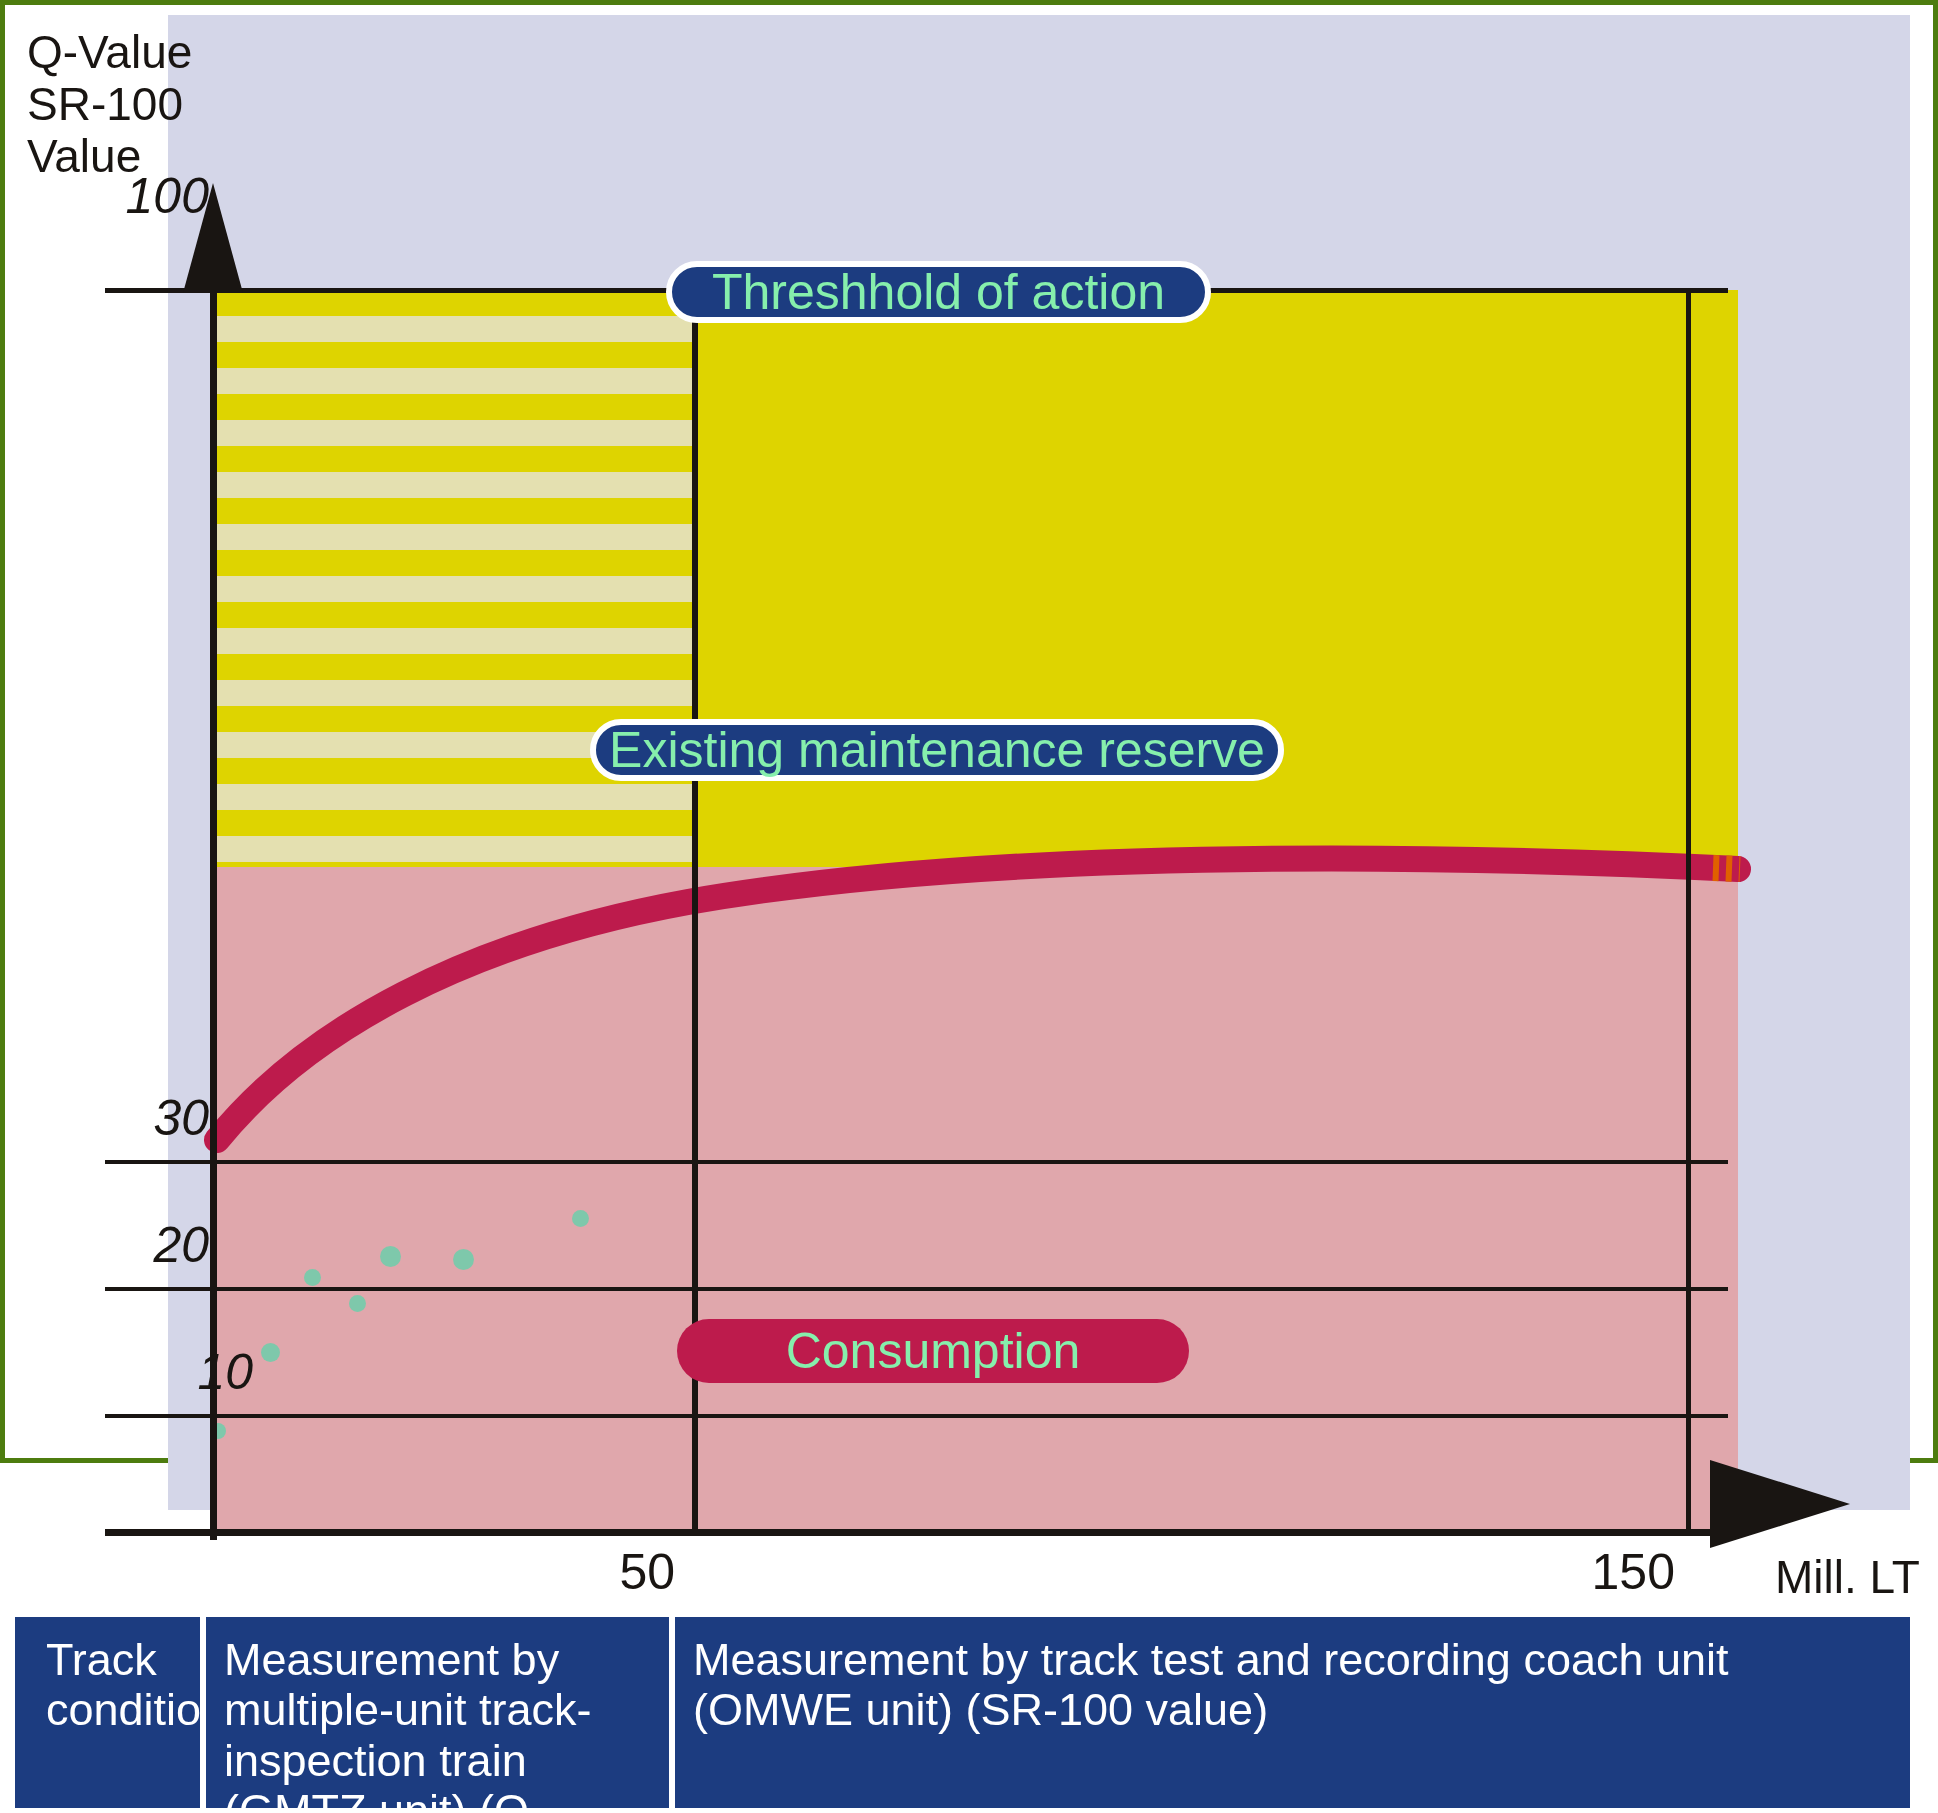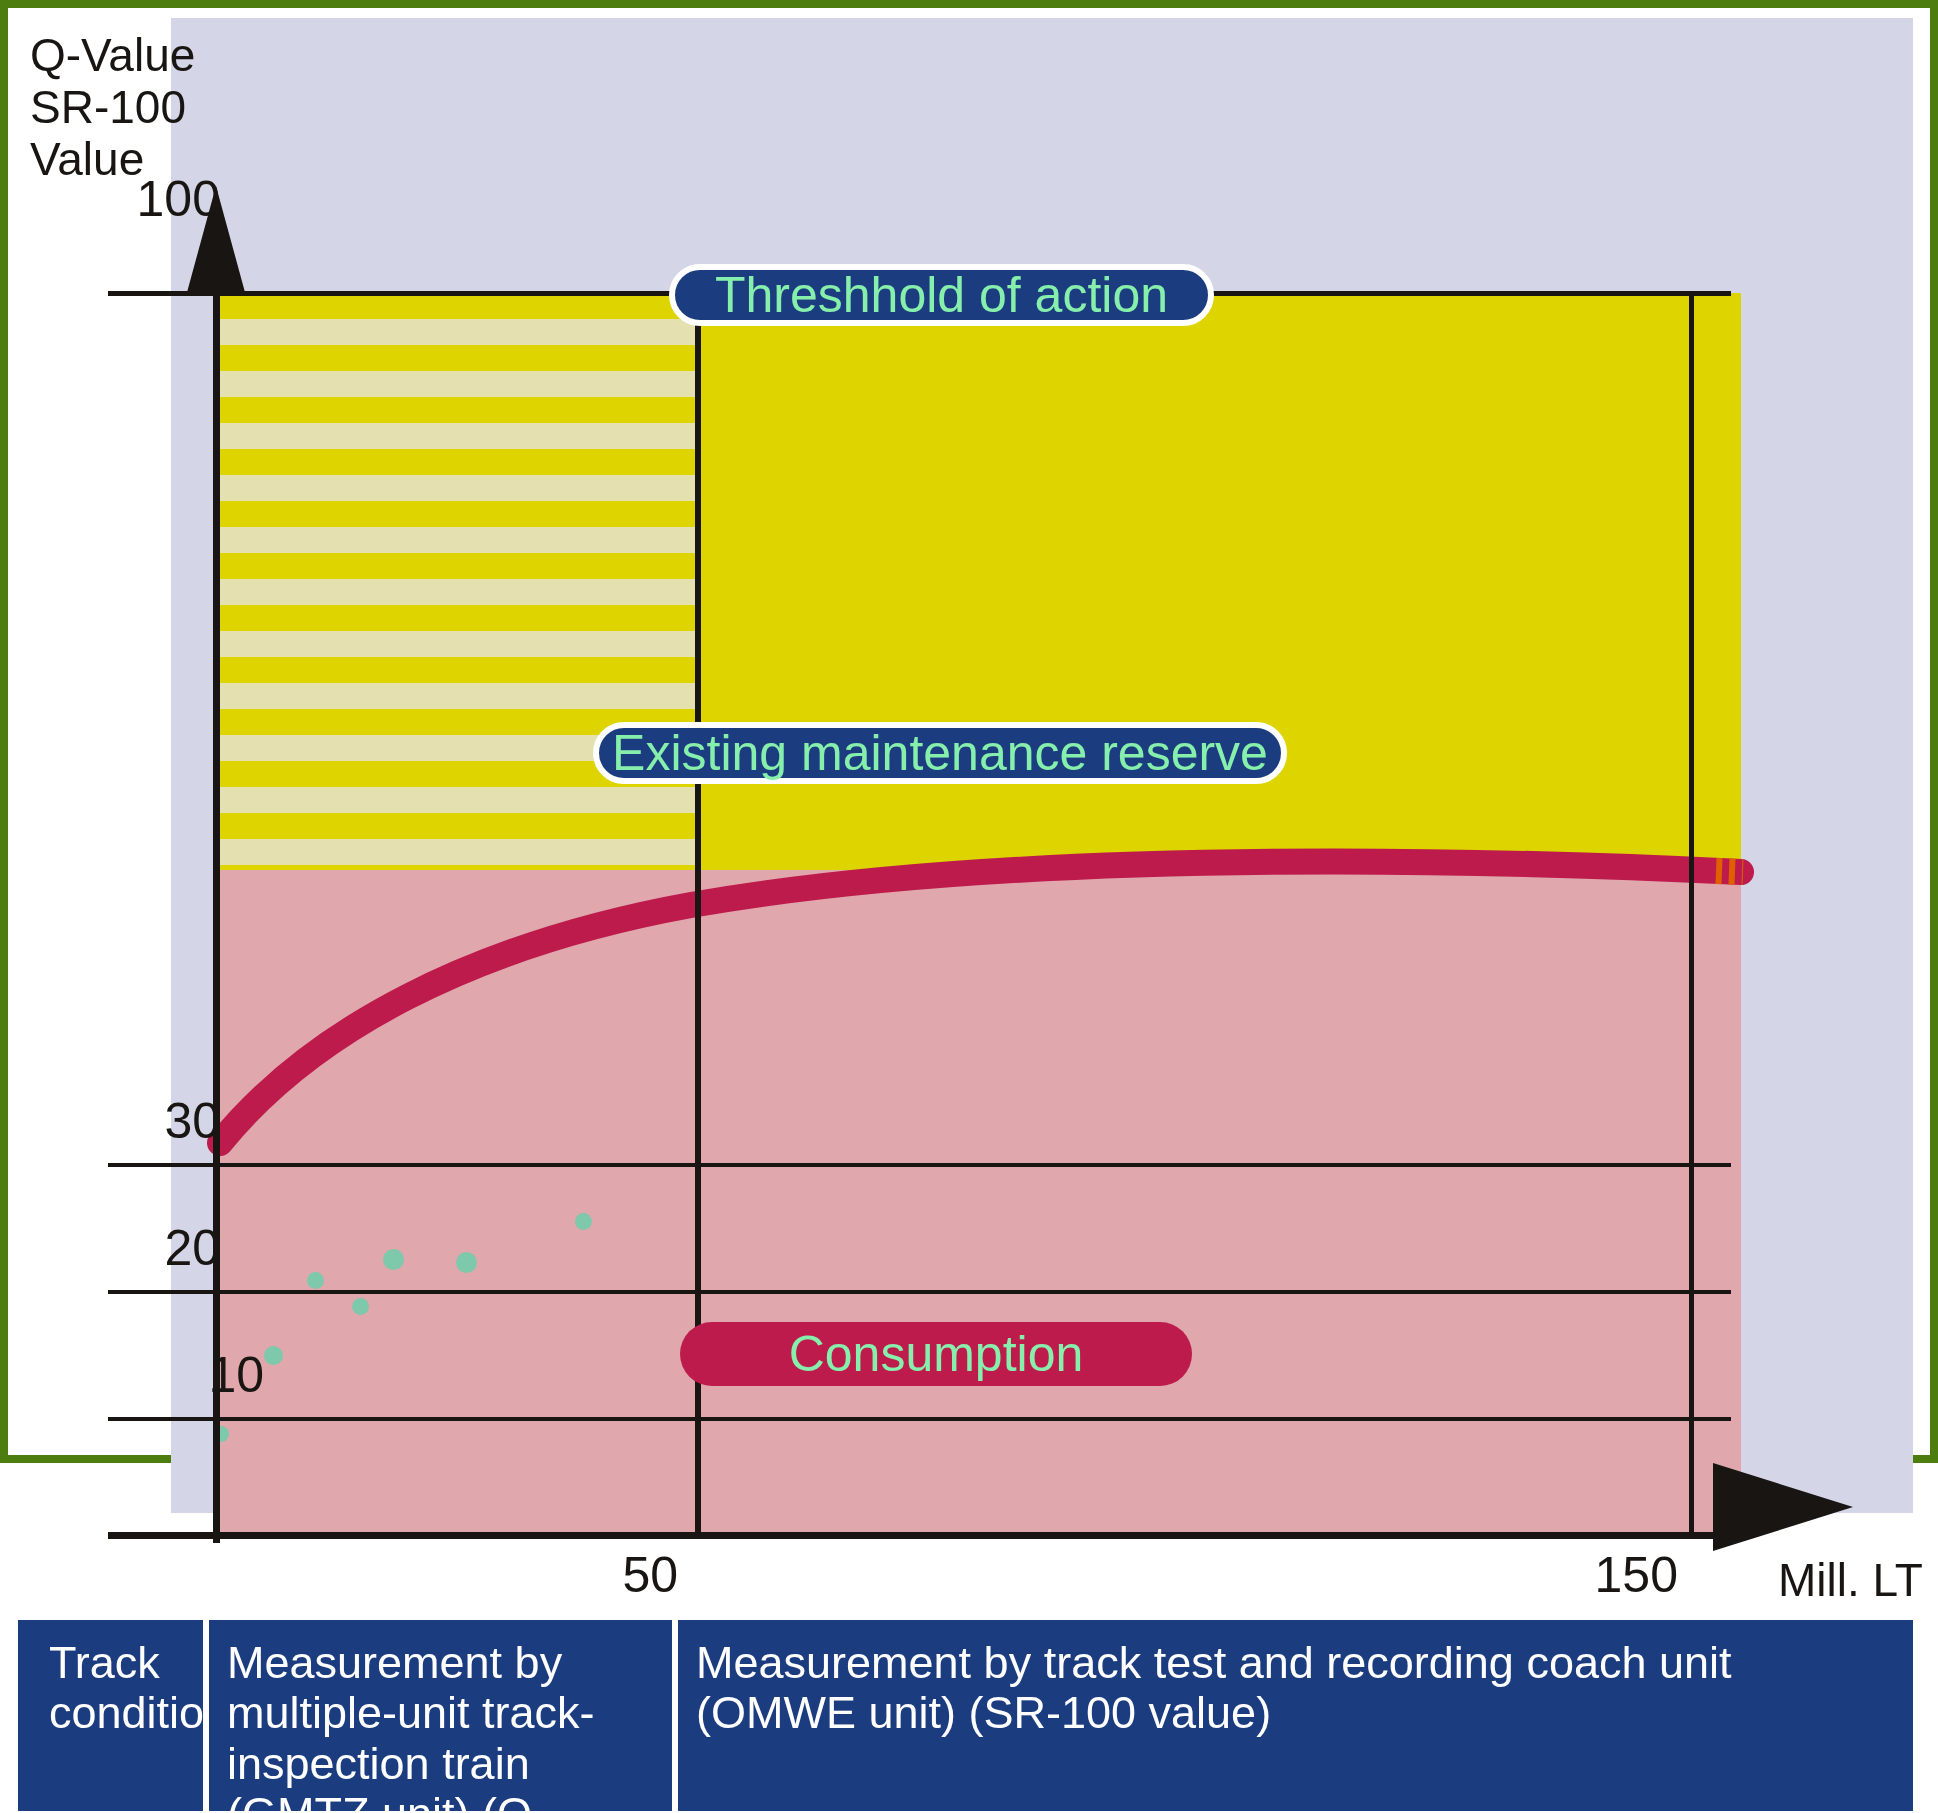--- a/index.html
+++ b/index.html
@@ -1,17 +1,17 @@
 <!DOCTYPE html>
 <html><head>
 <meta charset="utf-8">
 <style>
   html,body{margin:0;padding:0;background:#fff;}
   body{width:1938px;height:1813px;font-family:"Liberation Sans",sans-serif;overflow:hidden;}
-  #stage{position:relative;width:1938px;height:1463px;background:#fff;box-sizing:border-box;border:8px solid #4d7c0f;}
+  #stage{position:relative;width:1938px;height:1463px;background:#fff;box-sizing:border-box;border:5px solid #4d7c0f;}
   .abs{position:absolute;}
 
   
   #bluegrey-bg{left:163px;top:10px;width:1742px;height:1495px;background:#d4d6e8;}
   #yellow-solid{left:212px;top:285px;width:1521px;height:872px;background:#ded400;}
   #yellow-striped{left:212px;top:285px;width:478px;height:872px;
       background:repeating-linear-gradient(to bottom,#ded400 0px,#ded400 26px,#e4e0b0 26px,#e4e0b0 52px);}
   #pink-area{left:212px;top:862px;width:1521px;height:668px;background:#e0a7ac;}
 
   
@@ -23,21 +23,21 @@
 
   
   #y-axis-line{left:205px;top:250px;width:7px;height:1285px;background:#191512;}
   #y-axis-arrow{left:178px;top:178px;width:0;height:0;
       border-left:30px solid transparent;border-right:30px solid transparent;border-bottom:110px solid #191512;}
   #x-axis-arrow{left:1705px;top:1455px;width:0;height:0;
       border-top:44px solid transparent;border-bottom:44px solid transparent;border-left:140px solid #191512;}
 
   
   .ytick{right:0;text-align:right;font-size:50px;color:#191512;line-height:1;}
-  .ytick-wrap{left:16px;width:196px;}
+  .ytick-wrap{left:8px;width:196px;font-style:italic;}
   .xtick{font-size:50px;color:#191512;text-align:right;line-height:1;}
 
   
   #y-axis-title{left:22px;top:22px;font-size:46px;color:#191512;line-height:1.13;white-space:pre-line;}
   #x-axis-title{left:1770px;top:1545px;font-size:46px;color:#191512;}
 
   
   .pill{border-radius:999px;display:flex;align-items:center;justify-content:center;
         font-size:50px;color:#86efac;white-space:nowrap;box-sizing:border-box;}
   .pill-navy{background:#1c3c80;border:6px solid #ffffff;}

